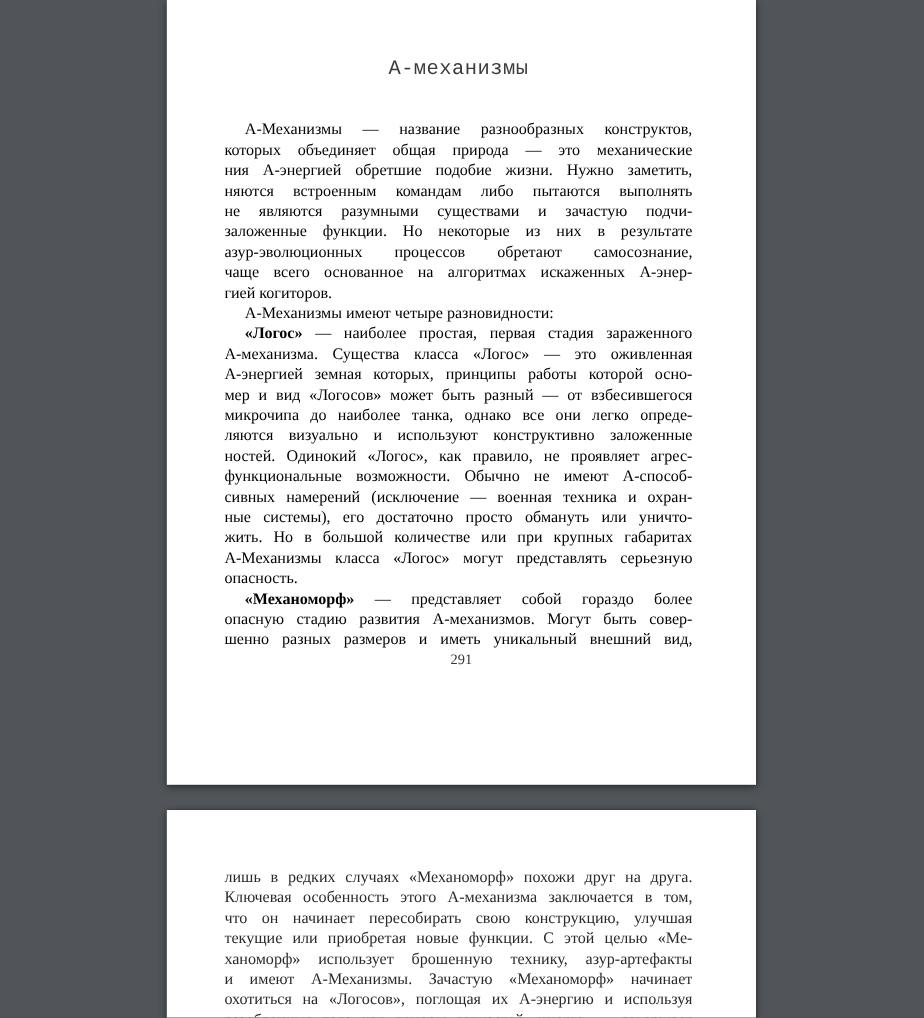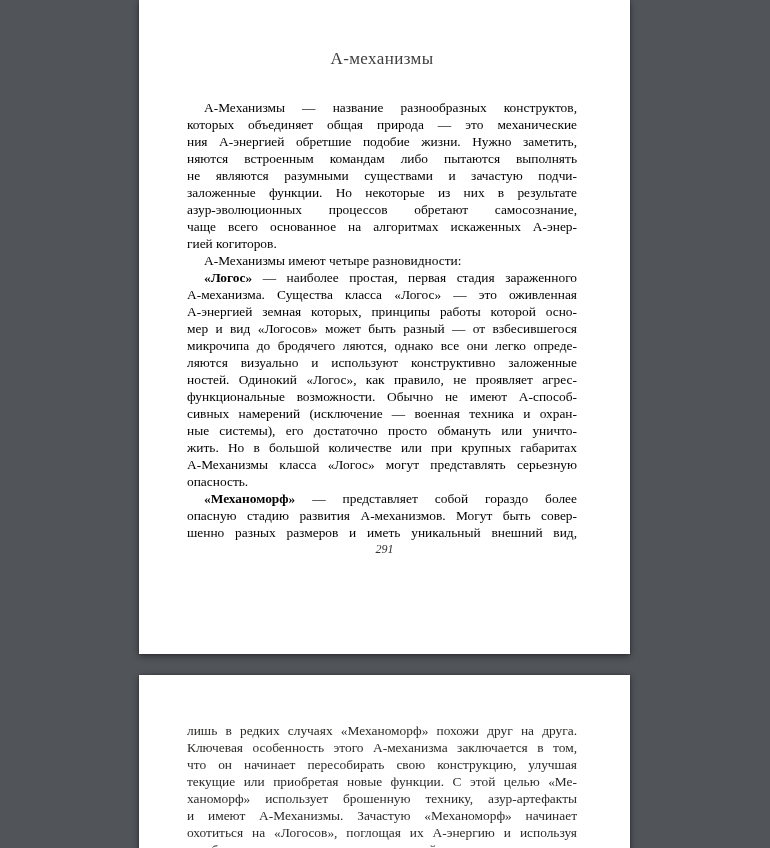--- a/index.html
+++ b/index.html
@@ -12,21 +12,21 @@
   .stage { position: absolute; inset: 0; }
   .page {
     position: absolute; left: 139px; width: 491px;
     background: #ffffff;
     box-shadow: 0 2px 7px rgba(0,0,0,0.45), 0 0 2px rgba(0,0,0,0.30);
     box-sizing: border-box;
   }
   .page1 { top: 0; height: 654px; }
   .page2 { top: 675px; height: 340px; }
   .chapter-title {
-    font-family: Liberation Serif, serif;
+    font-family: Liberation Mono, monospace;
     font-weight: normal;
     font-size: 17px; line-height: 26px; letter-spacing: 0.4px;
     color: #3c3c3c;
     text-align: center;
     margin: 46px 53px 0 48px;
   }
   .textblock {
     margin: 27px 53px 0 48px;
     font-size: 13.4px;
     color: #2b2a28;
@@ -39,21 +39,20 @@
     overflow: hidden;
   }
   .line.end { text-align-last: left; }
   .line.indent { text-indent: 17px; }
   .line b { font-weight: bold; }
   .pagenum {
     margin-top: 1px;
     text-align: center;
     font-size: 12px; line-height: 14px;
     color: #333330;
-    font-style: italic;
   }
 </style>
 </head>
 <body style="background: rgb(81, 84, 89);">
 
 <div class="stage">
 
   <div class="page page1" style="background: rgb(255, 255, 255);">
     <h1 class="chapter-title" style="color: rgb(60, 60, 60);">А-механизмы</h1>
     <div class="textblock" id="p1-body" style="color: #000000;">
@@ -64,21 +63,21 @@
         <div class="line">не являются разумными существами и зачастую подчи-</div>
         <div class="line">заложенные функции. Но некоторые из них в результате</div>
         <div class="line">азур-эволюционных процессов обретают самосознание,</div>
         <div class="line">чаще всего основанное на алгоритмах искаженных А-энер-</div>
         <div class="line end">гией когиторов.</div>
         <div class="line indent end">А-Механизмы имеют четыре разновидности:</div>
         <div class="line indent"><b>«Логос»</b> — наиболее простая, первая стадия зараженного</div>
         <div class="line">А-механизма. Существа класса «Логос» — это оживленная</div>
         <div class="line">А-энергией земная которых, принципы работы которой осно-</div>
         <div class="line">мер и вид «Логосов» может быть разный — от взбесившегося</div>
-        <div class="line">микрочипа до бродячего ляются, однако все они легко опреде-</div>
+        <div class="line">микрочипа до наиболее танка, однако все они легко опреде-</div>
         <div class="line">ляются визуально и используют конструктивно заложенные</div>
         <div class="line">ностей. Одинокий «Логос», как правило, не проявляет агрес-</div>
         <div class="line">функциональные возможности. Обычно не имеют А-способ-</div>
         <div class="line">сивных намерений (исключение — военная техника и охран-</div>
         <div class="line">ные системы), его достаточно просто обмануть или уничто-</div>
         <div class="line">жить. Но в большой количестве или при крупных габаритах</div>
         <div class="line">А-Механизмы класса «Логос» могут представлять серьезную</div>
         <div class="line end">опасность.</div>
         <div class="line indent"><b>«Механоморф»</b> — представляет собой гораздо более</div>
         <div class="line">опасную стадию развития А-механизмов. Могут быть совер-</div>

